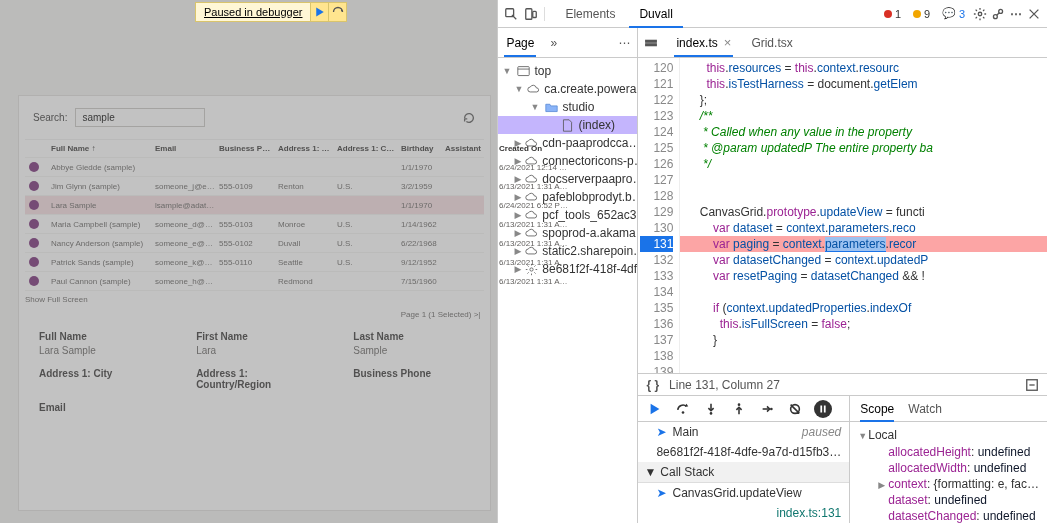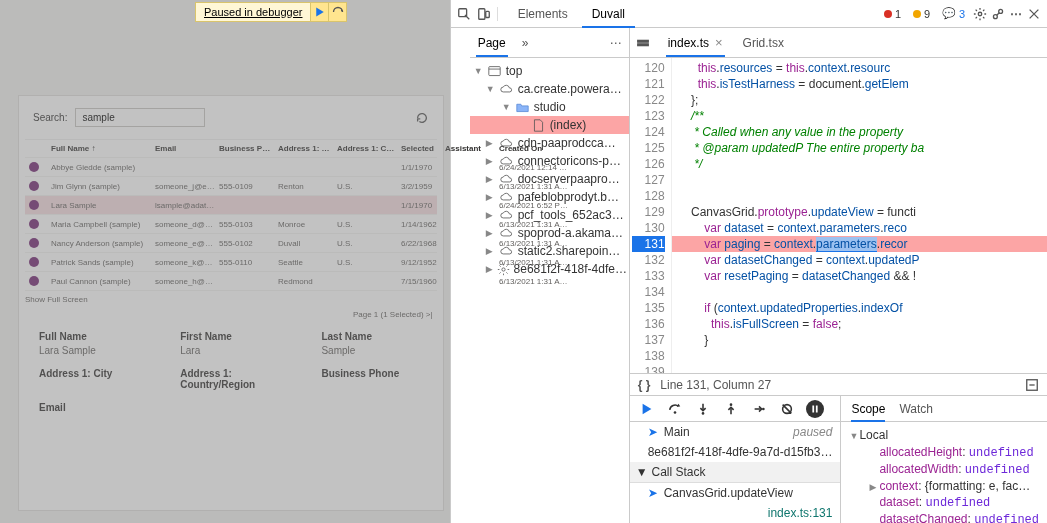--- a/index.html
+++ b/index.html
@@ -40,33 +40,33 @@
 .dt-top .tab.active { color: #000; }
 .dt-top .tab.active::after { content:""; position:absolute; bottom:-1px; left:0; right:0; height:2px; background:#1a73e8; }
 .dt-top .spacer { flex: 1; }
 .dt-top .badge { display:flex; align-items:center; gap:3px; font-size:11px; padding:0 4px;}
 .dt-top .badge .dot { width:8px; height:8px; border-radius:50%; }
 .ico { width:14px; height:14px; display:inline-flex; align-items:center; justify-content:center; color:#555;}
 .ico svg { width:14px; height:14px; stroke:currentColor; fill:none; stroke-width:1.5; }
 
 .dt-body { flex:1; display:flex; min-height:0; }
 
-.nav-col { width: 160px; border-right:1px solid #cacaca; display:flex; flex-direction:column;margin-left:19px; }
+.nav-col { width: 140px; border-right:1px solid #cacaca; display:flex; flex-direction:column; }
 .nav-tabs { height:30px; display:flex; align-items:center; border-bottom:1px solid #cacaca; padding:0 6px; gap:12px; font-size:12px;}
 .nav-tabs .t { color:#555; cursor:pointer; position:relative; padding:6px 2px; }
 .nav-tabs .t.active { color:#000; }
 .nav-tabs .t.active::after { content:""; position:absolute; left:0; right:0; bottom:-1px; height:2px; background:#1a73e8;}
 .nav-tabs .more { margin-left:auto; }
 .tree { flex:1; overflow:auto; font-size:12px; padding:4px 0; }
 .tree .item { display:flex; align-items:center; gap:4px; padding:2px 4px; white-space:nowrap; cursor:pointer;}
 .tree .tw { width:10px; display:inline-block; color:#888; font-size:9px;}
 .tree .cloud, .tree .folder, .tree .doc, .tree .gear, .tree .win { width:14px; height:14px; display:inline-flex; align-items:center; justify-content:center; color:#555;}
 .tree .cloud svg, .tree .folder svg, .tree .doc svg, .tree .gear svg, .tree .win svg{ width:13px; height:13px;}
 .tree .ind1{padding-left:16px;} .tree .ind2{padding-left:32px;} .tree .ind3{padding-left:48px;}
-.tree .item.sel{ background:#fca5a5; }
+.tree .item.sel{ background:#c4b5fd; }
 
 .src-col { flex:1; display:flex; flex-direction:column; min-width:0;}
 .file-tabs { height:30px; display:flex; align-items:center; border-bottom:1px solid #cacaca; padding:0 6px; gap:16px; font-size:12px;}
 .file-tabs .ftab{ display:flex; align-items:center; gap:6px; color:#555; cursor:pointer; padding:6px 2px; position:relative;text-align:right;}
 .file-tabs .ftab.active{ color:#000;}
 .file-tabs .ftab.active::after{ content:""; position:absolute; left:0; right:0; bottom:-1px; height:2px; background:#1a73e8;}
 .file-tabs .close{ font-size:13px; color:#888;}
 .code-wrap{ flex:1; display:flex; overflow:hidden; font-family: Consolas, monospace; font-size:12px; position:relative;}
 .gutter{ width:42px; background:#fff; color:#888; text-align:right; padding:2px 6px 2px 2px; user-select:none; border-right:1px solid #eee;}
 .gutter .ln{ height:16px; line-height:16px;}
@@ -97,21 +97,21 @@
 
 .scope-right{ flex:1 1 48%; display:flex; flex-direction:column;}
 .scope-tabs{ height:26px; display:flex; align-items:center; gap:14px; padding:0 10px; border-bottom:1px solid #cacaca; font-size:12px;}
 .scope-tabs .stab{ color:#555; cursor:pointer; padding:5px 0; position:relative;}
 .scope-tabs .stab.active{ color:#000;}
 .scope-tabs .stab.active::after{content:"";position:absolute;left:0;right:0;bottom:-1px;height:2px;background:#1a73e8;}
 .scope-body{ flex:1; overflow:auto; font-family: Consolas, monospace; font-size:12px; padding:4px 0;}
 .scope-body .sh{ padding:2px 8px; color:#333;}
 .scope-body .sv{ padding:1px 8px 1px 28px; white-space:nowrap; overflow:hidden; text-overflow:ellipsis;}
 .scope-body .vname{ color:#9b2393;}
-.scope-body .vval{ color:#6d28d9;font-family:Liberation Mono, monospace;}
+.scope-body .vval{ color:#0f172a;}
 .scope-body .vobj{ color:#333;}
 .scope-body .arr{ color:#888; display:inline-block; width:10px; font-size:9px;}
 
 </style>
 </head>
 <body>
 
 <div class="root">
 
   <div class="app-left">
@@ -142,21 +142,21 @@
         </span>
       </div>
       <div class="grid">
         <div class="hdr">
           <span></span>
           <span class="cell">Full Name ↑</span>
           <span class="cell">Email</span>
           <span class="cell">Business Phone</span>
           <span class="cell">Address 1: City</span>
           <span class="cell">Address 1: Coun…</span>
-          <span class="cell">Selected</span>
+          <span class="cell">Birthday</span>
           <span class="cell">Assistant</span>
           <span class="cell">Created On</span>
         </div>
         <div id="grid-rows">
             <div class="row">
               <span class="ic"></span>
               <span class="cell">Abbye Giedde (sample)</span>
               <span class="cell"></span>
               <span class="cell"></span>
               <span class="cell"></span>

